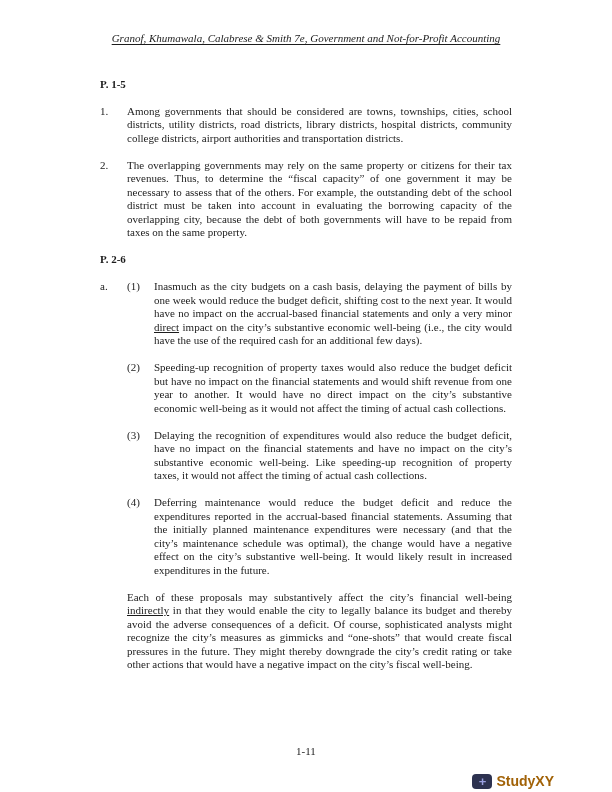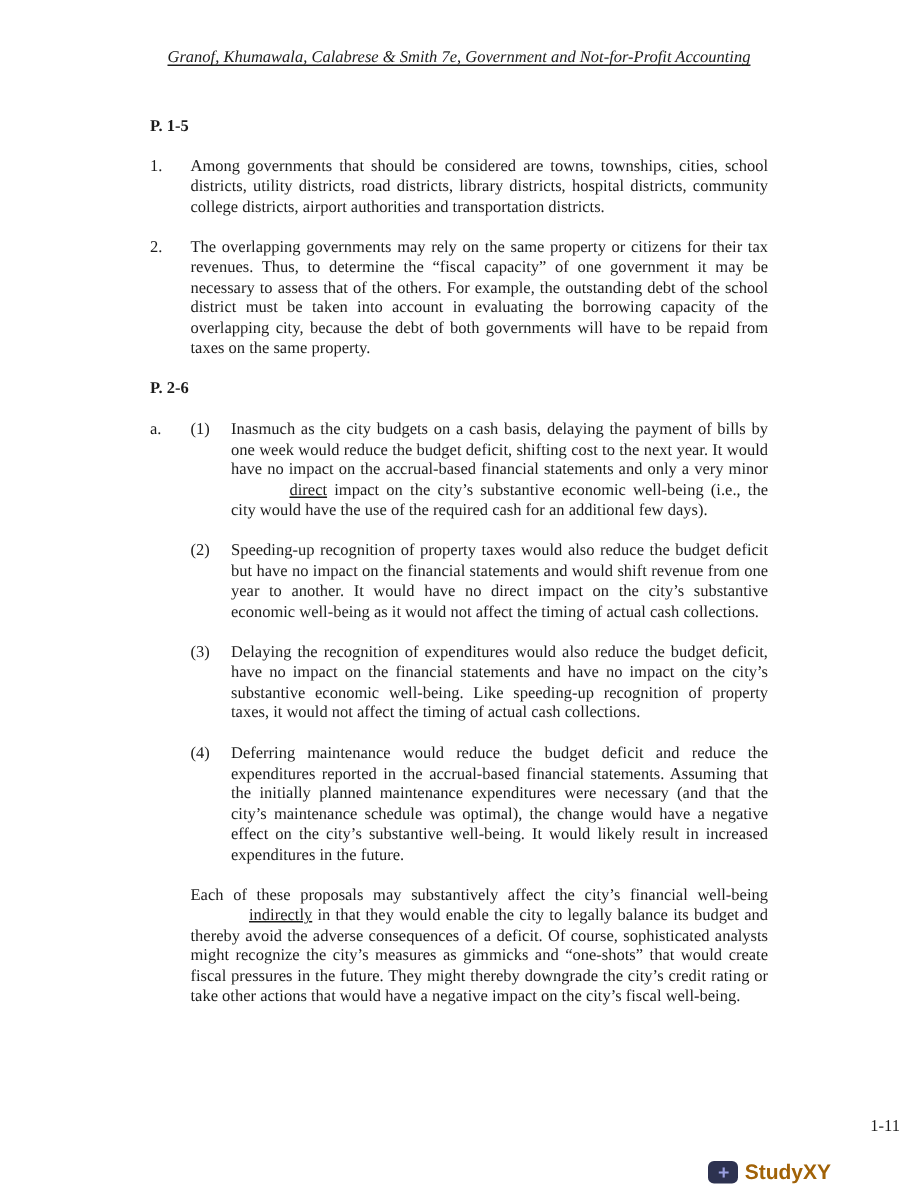--- a/index.html
+++ b/index.html
@@ -42,27 +42,27 @@
     margin-bottom: 13.5px;
   }
   .col {
     flex: 0 0 27px;
   }
   .item-text {
     flex: 1;
     margin: 0;
     text-align: justify;
   }
-  .u { text-decoration: underline; margin-left: 39px; }
+  .u { text-decoration: underline; }
   .page-number {
     position: absolute;
     bottom: 34px;
     left: 0;
     width: 100%;
-    text-align: right;
+    text-align: center;
   }
   .logo {
     position: absolute;
     right: 46px;
     bottom: 3px;
     display: flex;
     align-items: center;
     gap: 4px;
   }
   .logo-icon {

